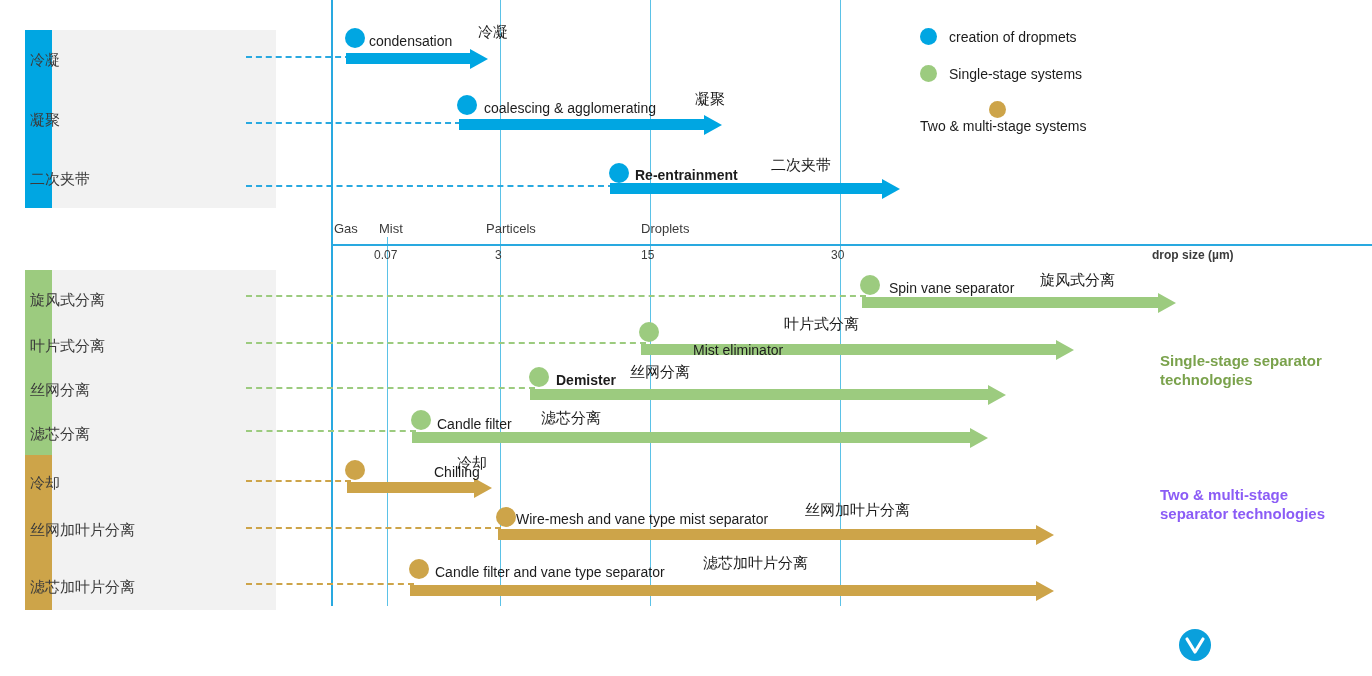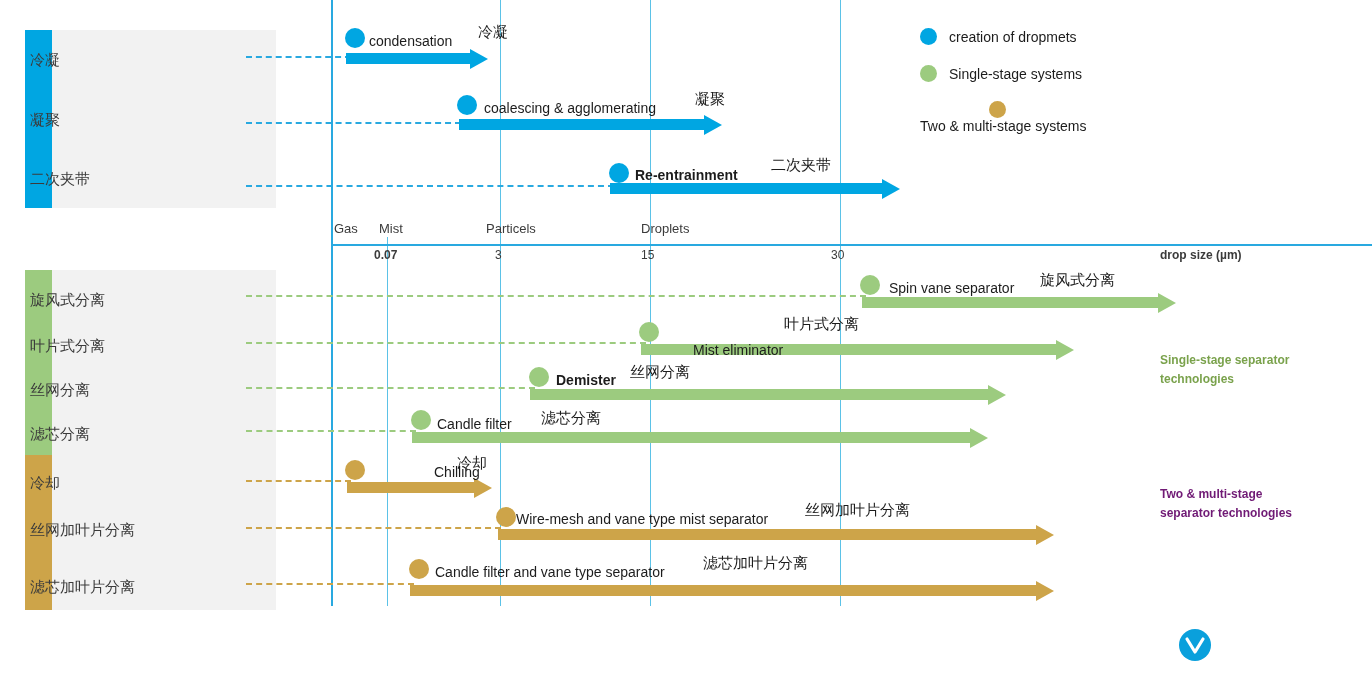--- a/index.html
+++ b/index.html
@@ -15,21 +15,21 @@
           display:flex;align-items:center;padding-left:30px;box-sizing:border-box;}
 
   
   .vline{position:absolute;width:2px;background:#29a9e0;}
   .vline.thin{width:1px;background:#5bc2e7;}
 
   
   .axis-line{position:absolute;height:2px;background:#29a9e0;}
   .axis-name{position:absolute;font-size:13px;color:#3b3b3b;}
   .axis-tick{position:absolute;font-size:12px;color:#3b3b3b;}
-  .axis-unit{position:absolute;font-size:12px;color:#3b3b3b;font-weight:bold;margin-left:8px;}
+  .axis-unit{position:absolute;font-size:12px;color:#3b3b3b;font-weight:bold;}
 
   
   .leader{position:absolute;height:0;border-top:2px dashed;}
   .leader.blue{border-top:2px dashed #29a9e0;}
   .leader.green{border-top:2px dashed #9ccb7f;}
   .leader.gold{border-top:2px dashed #cda449;}
 
   
   .bar{position:absolute;height:11px;}
   .barhead{position:absolute;width:0;height:0;border-top:10px solid transparent;
@@ -41,21 +41,21 @@
   
   .en{position:absolute;font-size:14px;color:#1c1c1c;white-space:nowrap;}
   .cn{position:absolute;font-size:15px;color:#1c1c1c;white-space:nowrap;}
 
   
   .legend-item{position:absolute;display:flex;align-items:center;justify-content:flex-end;}
   .legend-dot{width:17px;height:17px;border-radius:50%;margin-right:12px;}
   .legend-text{font-size:14px;color:#1c1c1c;white-space:nowrap;}
 
   
-  .side-note{position:absolute;font-size:12px;font-weight:bold;line-height:19px;white-space:nowrap;}
+  .side-note{position:absolute;font-size:15px;font-weight:bold;line-height:19px;white-space:nowrap;}
 
   
   .logo{position:absolute;display:flex;align-items:center;}
   .logo-text{font-size:30px;color:#0aa0dc;font-weight:bold;letter-spacing:-.4px;}
 </style>
 </head>
 <body>
 
 <div class="catblock" style="top:30px;height:178px;background:#00a6e2;"></div>
 <div class="catlabels" style="top:30px;height:178px;"></div>
@@ -105,21 +105,21 @@
 <div class="vline thin" style="left:650px;top:0px;height:606px;"></div>
 <div class="vline thin" style="left:840px;top:0px;height:606px;"></div>
 
 <div class="axis-line" style="left:331px;top:244px;width:1112px;"></div>
 
 <div class="axis-name" style="left:334px;top:221px;">Gas</div>
 <div class="axis-name" style="left:379px;top:221px;">Mist</div>
 <div class="axis-name" style="left:486px;top:221px;">Particels</div>
 <div class="axis-name" style="left:641px;top:221px;">Droplets</div>
 
-<div class="axis-tick" style="left:374px;top:248px;font-weight:bold;">0.07</div>
+<div class="axis-tick" style="left:374px;top:248px;">0.07</div>
 <div class="axis-tick" style="left:495px;top:248px;">3</div>
 <div class="axis-tick" style="left:641px;top:248px;">15</div>
 <div class="axis-tick" style="left:831px;top:248px;">30</div>
 <div class="axis-unit" style="left:1152px;top:248px;">drop size (µm)</div>
 
 <div class="legend-item" style="left:920px;top:28px;">
   <span class="legend-dot" style="background:#00a6e2;"></span>
   <span class="legend-text">creation of dropmets</span>
 </div>
 <div class="legend-item" style="left:920px;top:65px;">
@@ -199,21 +199,21 @@
 <div class="en" style="left:516px;top:511px;">Wire-mesh and vane type mist separator</div>
 <div class="cn" style="left:805px;top:501px;">丝网加叶片分离</div>
 
 <div class="leader gold" style="left:246px;top:583px;width:168px;"></div>
 <div class="bar" style="left:410px;top:585px;width:626px;background:#cda449;"></div>
 <div class="barhead" style="left:1036px;top:581px;border-left:18px solid #cda449;"></div>
 <div class="dot" style="left:409px;top:559px;width:20px;height:20px;background:#cda449;"></div>
 <div class="en" style="left:435px;top:564px;">Candle filter and vane type separator</div>
 <div class="cn" style="left:703px;top:554px;">滤芯加叶片分离</div>
 
-<div class="side-note" style="left:1160px;top:485px;color:#701a75;">
+<div class="side-note" style="left:1160px;top:485px;color:#8b5cf6;">
   <span>Two &amp; multi-stage</span><br>
   <span>separator  technologies</span>
 </div>
 
 <div class="logo" style="left:1178px;top:628px;">
   <svg width="34" height="34" viewBox="0 0 34 34" style="margin-right:9px;">
     <circle cx="17" cy="17" r="16" fill="#0aa0dc"></circle>
     <path d="M9 11 L17 24 L25 11" fill="none" stroke="#ffffff" stroke-width="3.2" stroke-linecap="round" stroke-linejoin="round"></path>
   </svg>
 </div>

